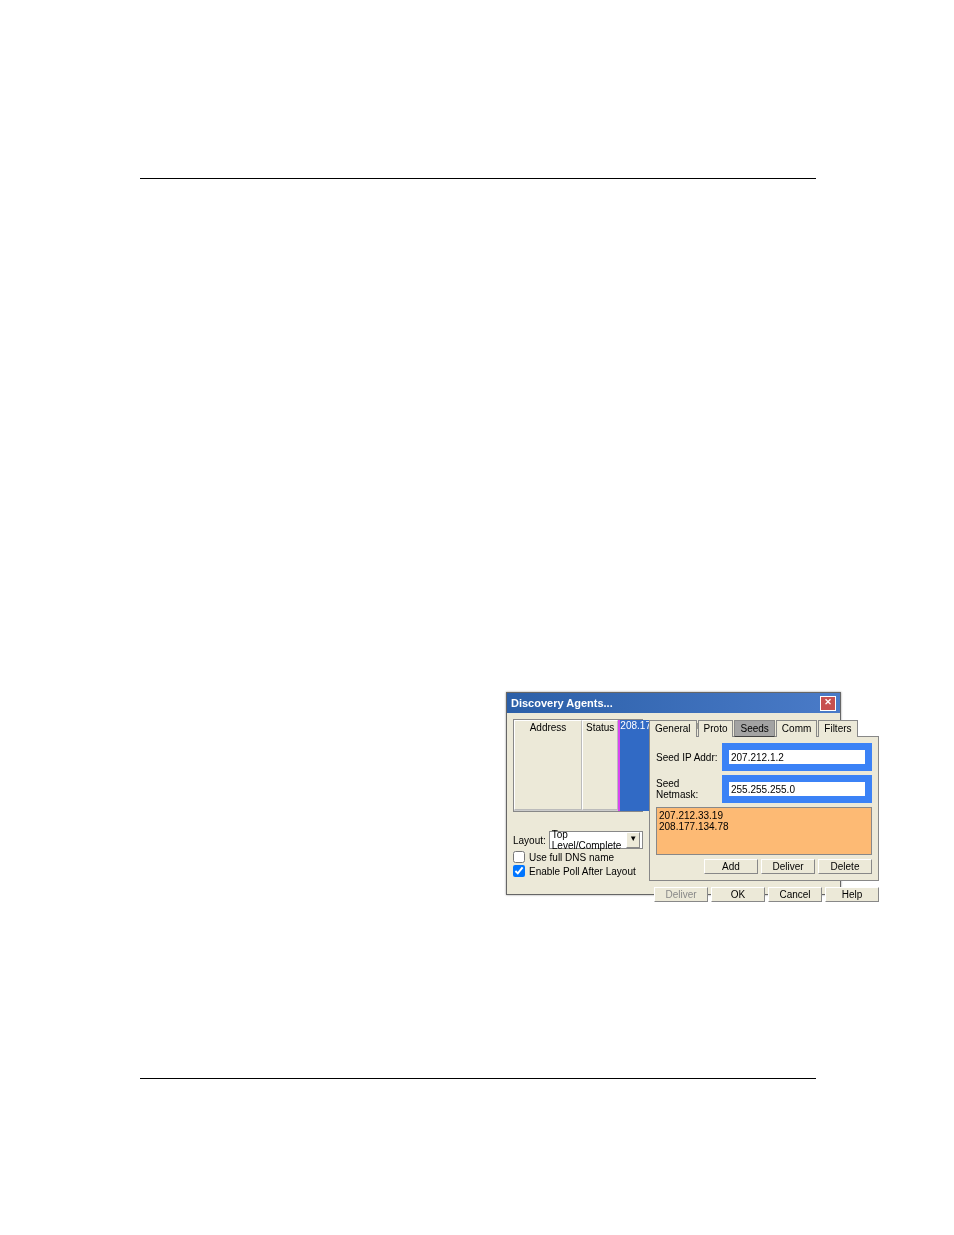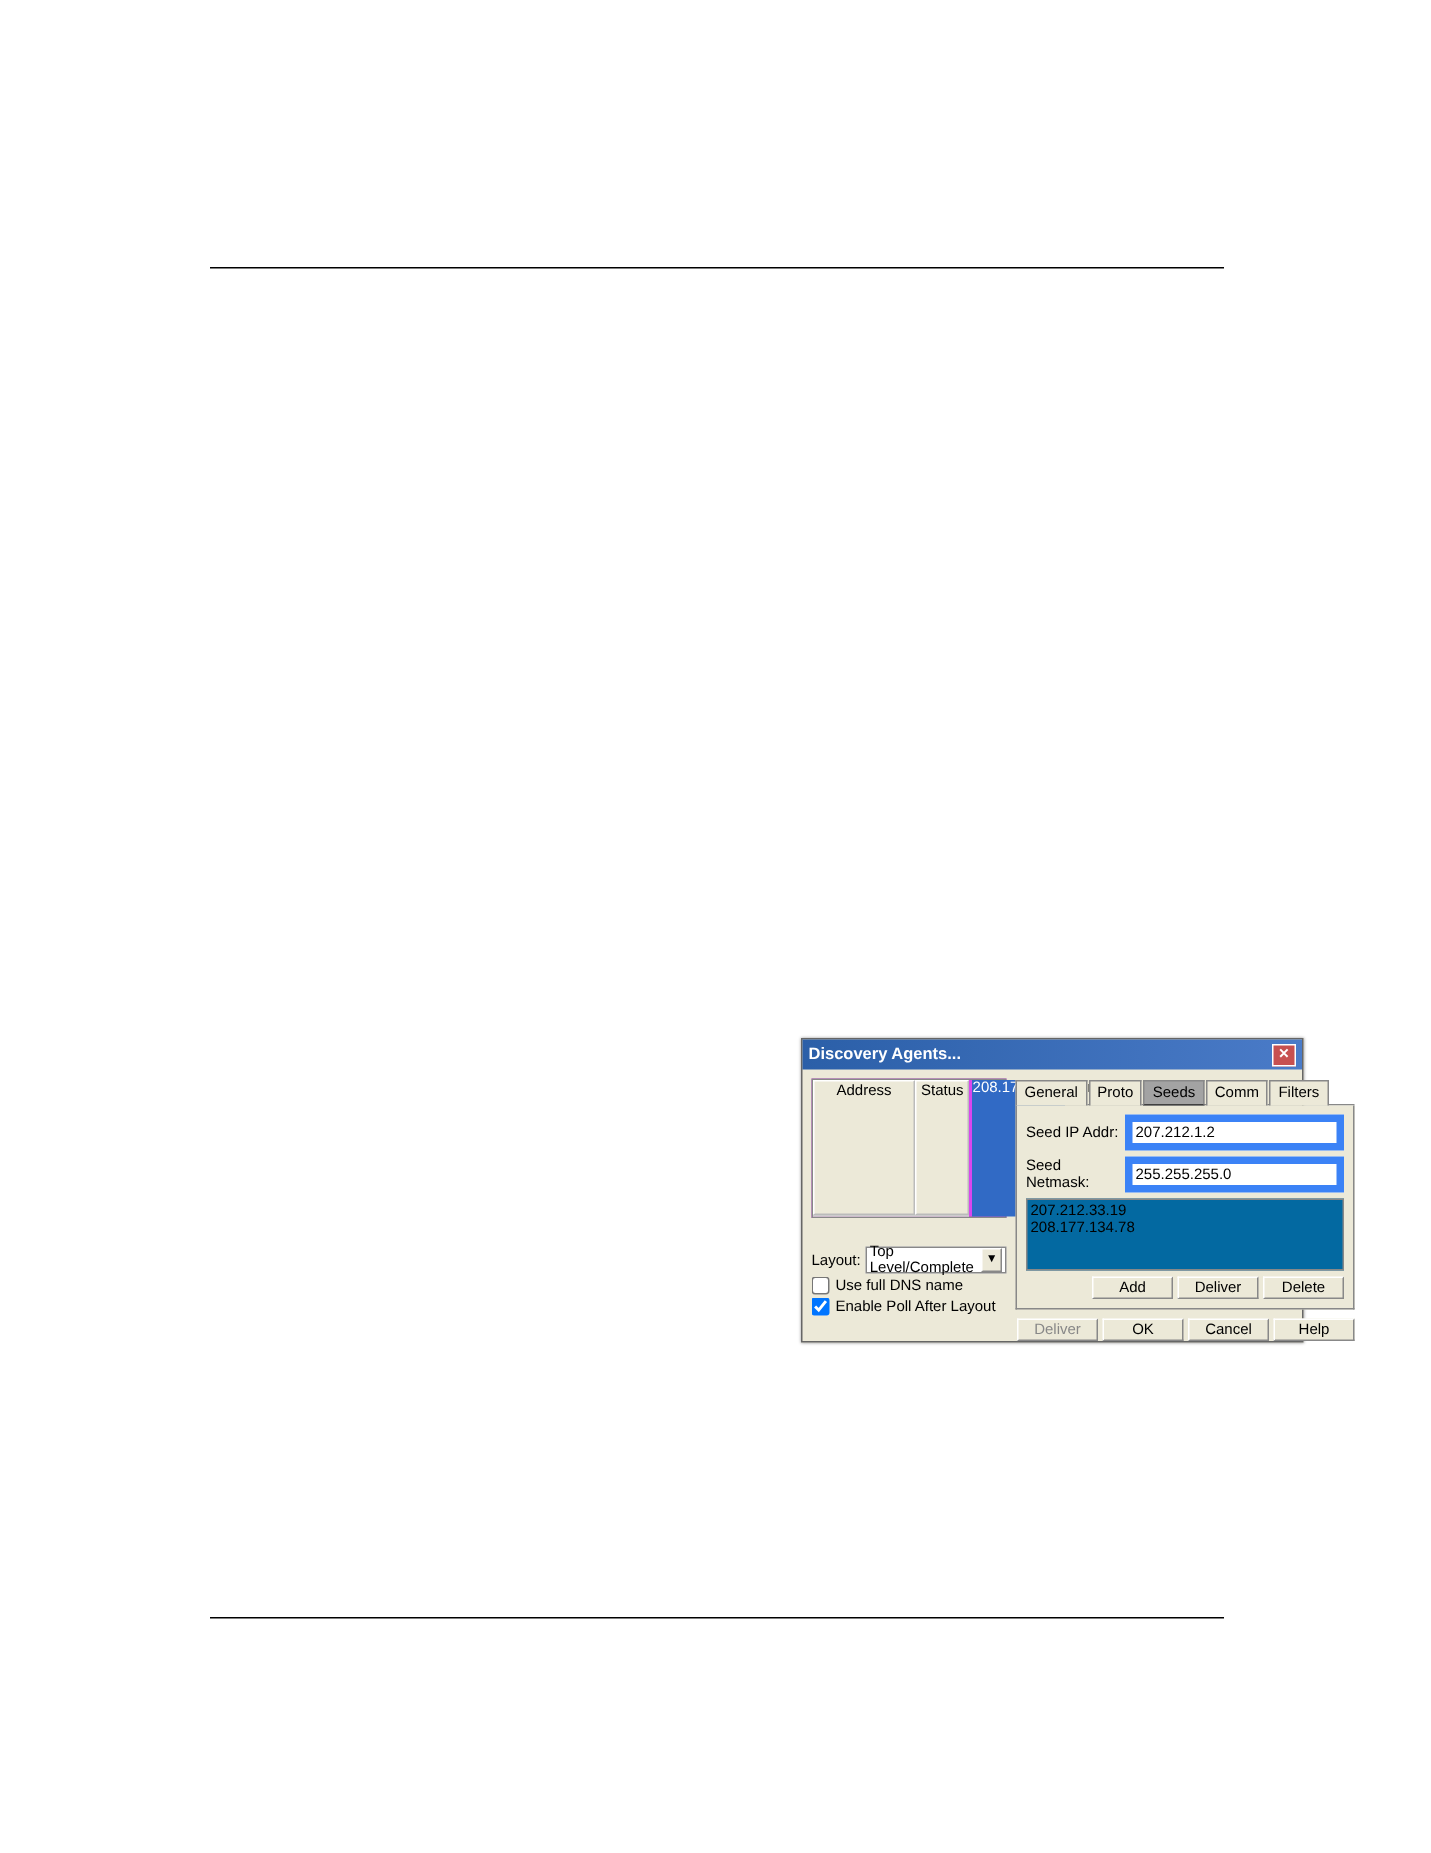--- a/index.html
+++ b/index.html
@@ -20,21 +20,21 @@
     }
     .page-hr-bottom {
       position: absolute;
       left: 140px;
       top: 1078px;
       width: 676px;
       border-top: 1px solid #000;
     }
     .dialog {
       position: absolute;
-      left: 534px;
+      left: 506px;
       top: 692px;
       width: 333px;
       height: 201px;
       background: #ECE9D8;
       border: 1px solid #666;
       box-shadow: 0 0 2px rgba(0,0,0,0.4);
     }
     .titlebar {
       background: linear-gradient(to right, #2B5FA8, #4A7BC8);
       color: #fff;
@@ -169,27 +169,27 @@
     .field-row {
       display: flex;
       align-items: center;
       gap: 4px;
       margin-bottom: 4px;
       font-size: 10px;
     }
     .field-row label { width: 62px; }
     .field-row input[type="text"] {
       flex: 1;
-      border: 5px solid #3b82f6;
+      border: 7px solid #3b82f6;
       font-size: 10px;
       height: 14px;
       padding: 0 2px;
     }
     .seed-list {
-      background: #0369a1;
+      background: #fdba74;
       border: 1px solid #888;
       height: 42px;
       font-size: 10px;
       padding: 2px;
       overflow: hidden;
     }
     .btn-row {
       display: flex;
       justify-content: flex-end;
       gap: 3px;

